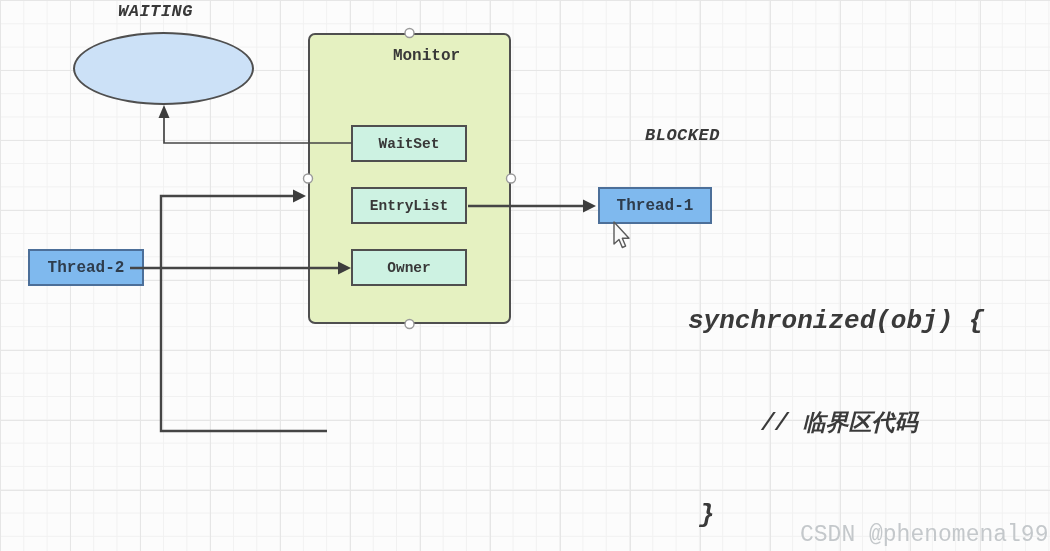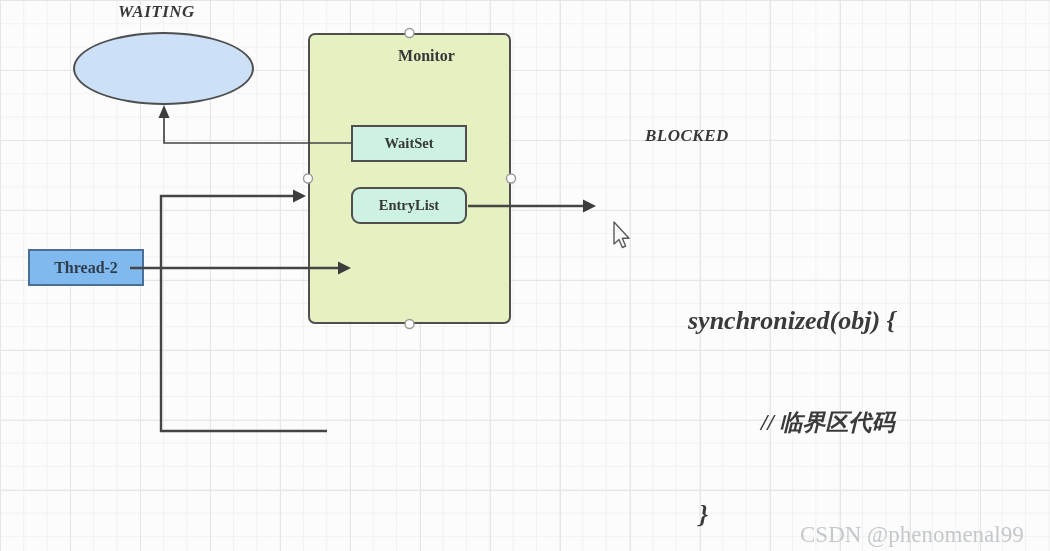--- a/index.html
+++ b/index.html
@@ -1,20 +1,20 @@
 <!DOCTYPE html>
 <html><head>
 <meta charset="utf-8">
 <style>
   html,body{margin:0;padding:0;}
   #canvas{
     position:relative;
     width:1050px;height:551px;
     overflow:hidden;
-    font-family:Liberation Serif, serif;
+    font-family:Liberation Mono, monospace;
     background-color:#fcfcfc;
     background-image:
       linear-gradient(#e6e6e6 1px, transparent 1px),
       linear-gradient(90deg, #e6e6e6 1px, transparent 1px),
       linear-gradient(#f1f1f1 1px, transparent 1px),
       linear-gradient(90deg, #f1f1f1 1px, transparent 1px);
     background-size:70px 70px,70px 70px,23.3px 23.3px,23.3px 23.3px;
   }
   .shape{position:absolute;box-sizing:border-box;padding-left:34px;}
   .state-label{
@@ -79,23 +79,25 @@
 <div id="canvas">
 
   <div class="state-label" style="left:118px;top:2px;">WAITING</div>
   <div class="state-label" style="left:645px;top:126px;">BLOCKED</div>
 
   <div class="shape ellipse"></div>
 
   <div class="shape big-box monitor">
     <span class="monitor-title">Monitor</span>
     <div class="field" style="left:41px;top:90px;">WaitSet</div>
-    <div class="field" style="left:41px;top:152px;border-radius:9px;">EntryList</div>
+    <div class="field" style="left:41px;top:152px;">EntryList</div>
+    <div class="field" style="left:41px;top:214px;">Owner</div>
   </div>
 
+  <div class="thread" style="left:598px;top:187px;width:114px;">Thread-1</div>
   <div class="thread" style="left:28px;top:249px;">Thread-2</div>
 
 
   <div id="code1" class="code-line">synchronized(obj) {</div>
   <div id="code2" class="code-line">// 临界区代码</div>
   <div id="code3" class="code-line">}</div>
 
   <div class="watermark">CSDN @phenomenal99</div>
 
   <svg id="overlay" viewBox="0 0 1050 551" xmlns="http://www.w3.org/2000/svg">

